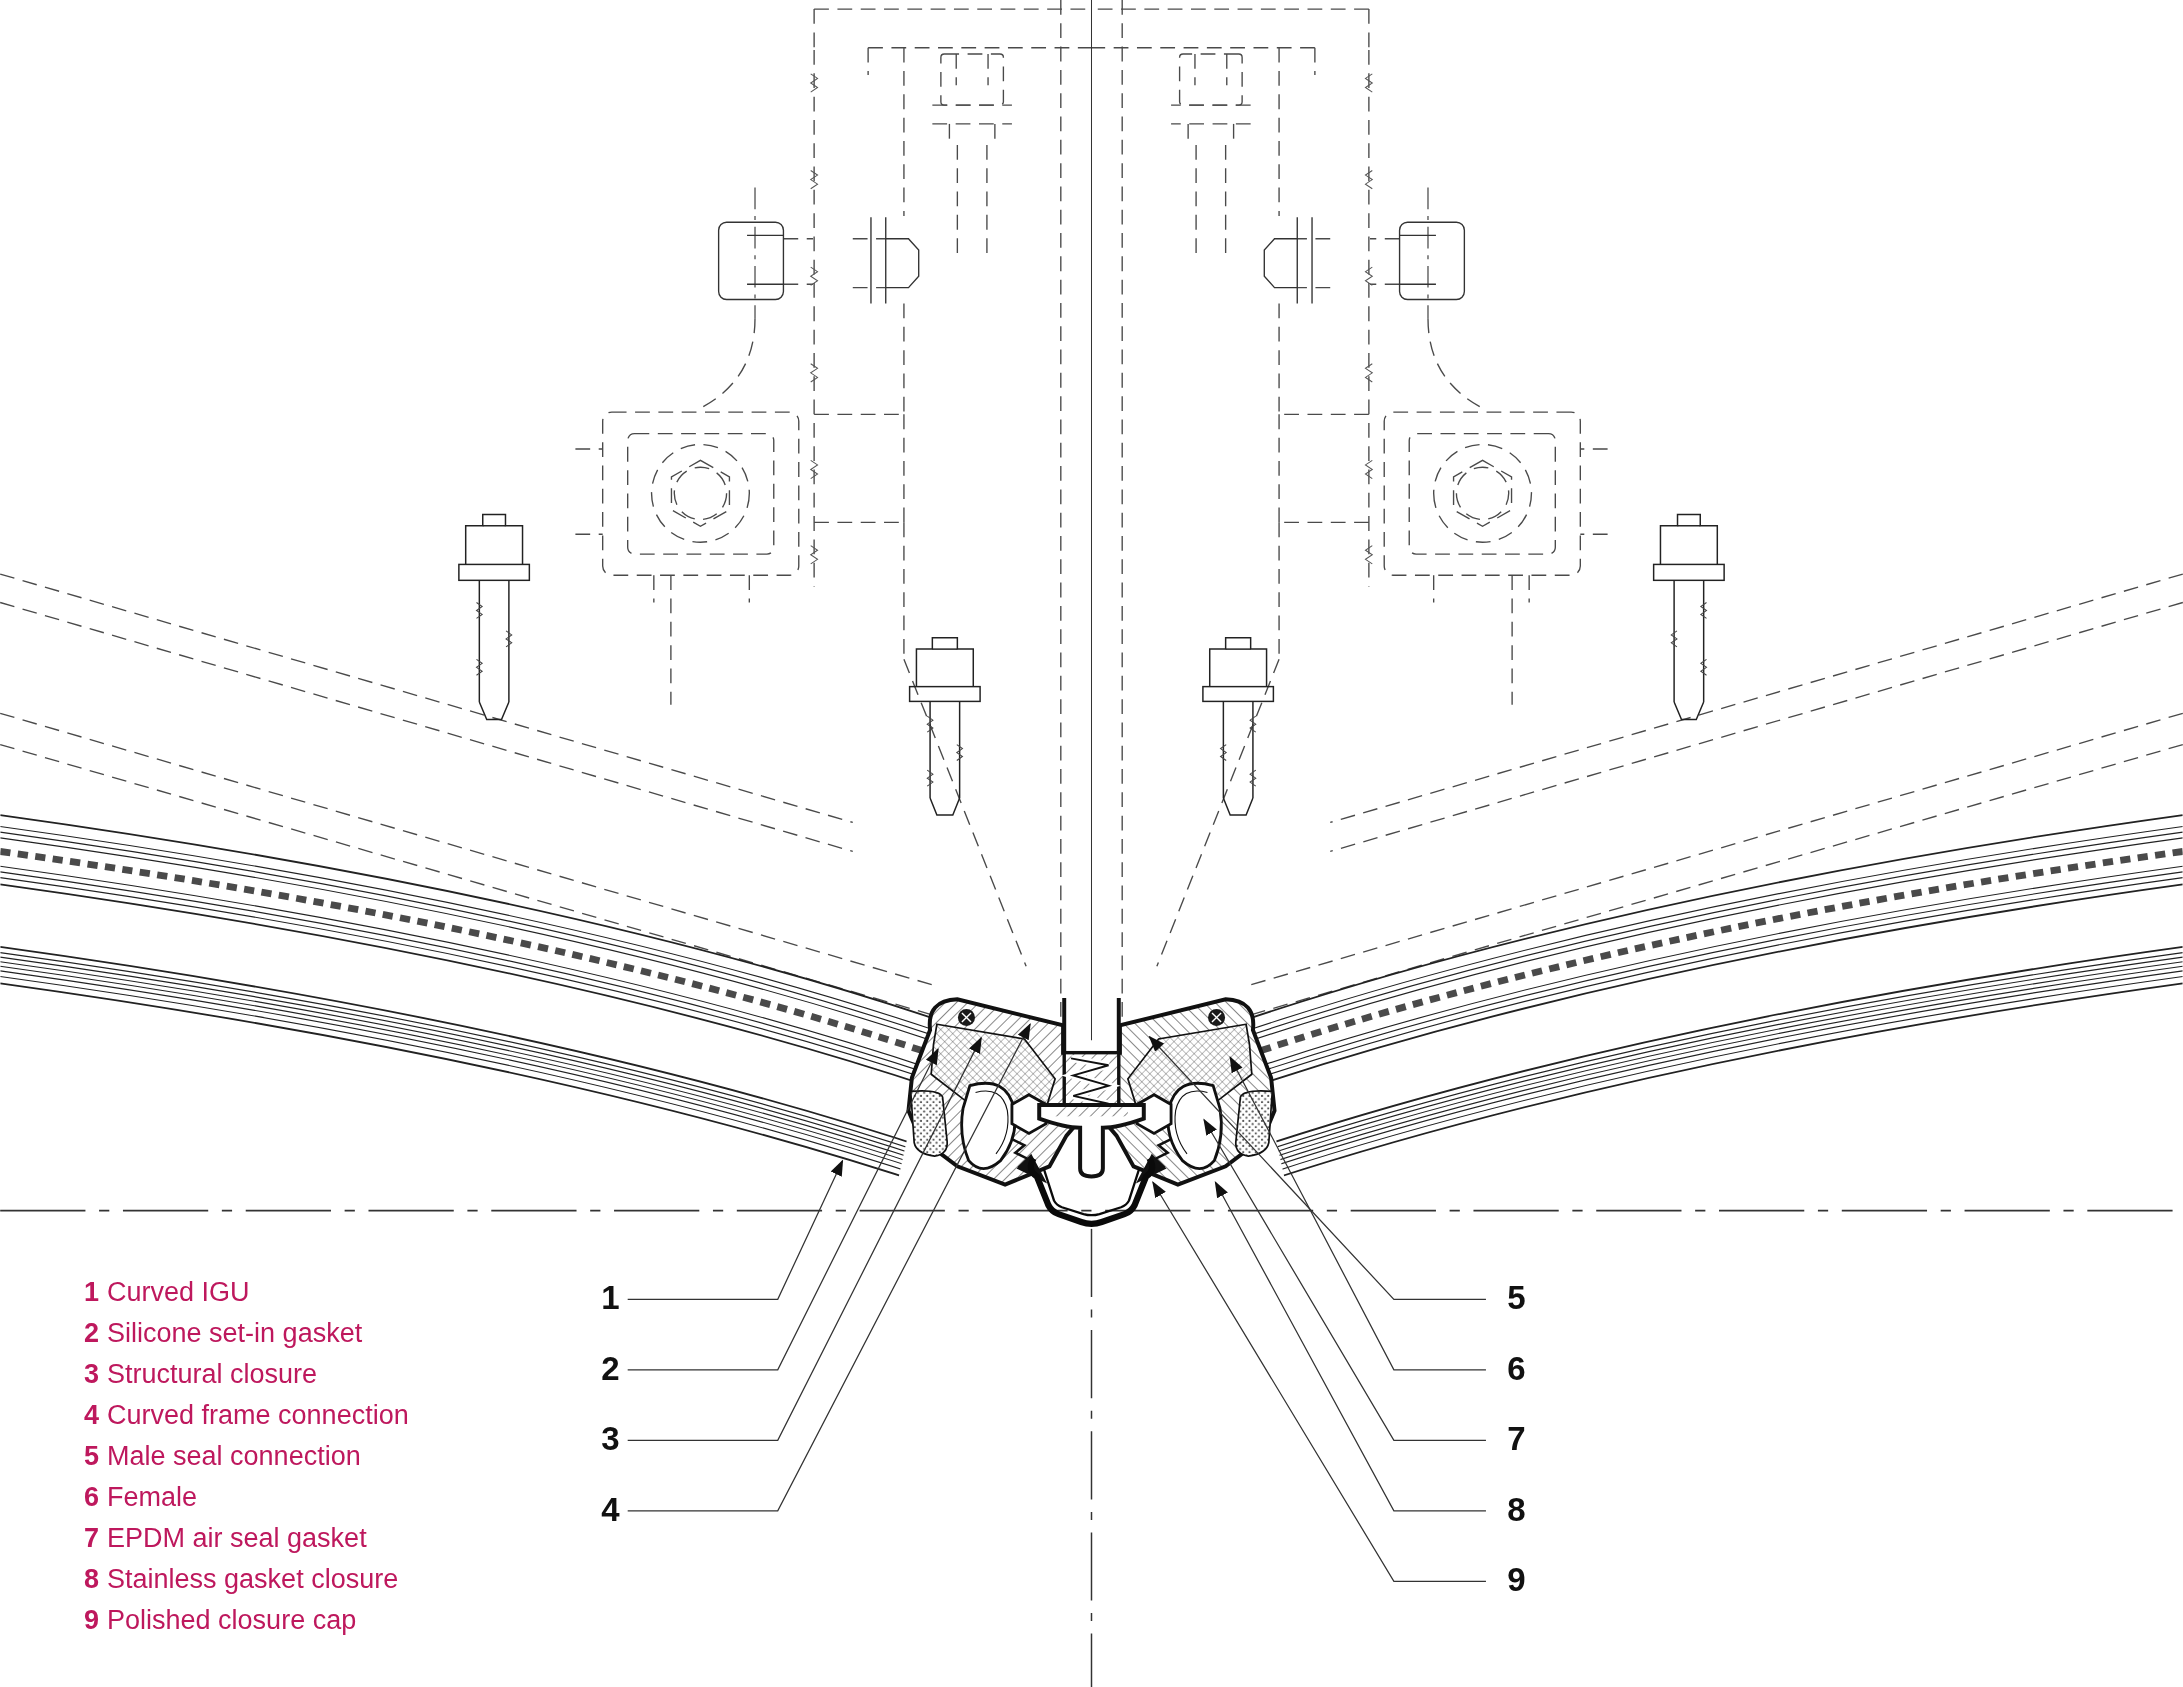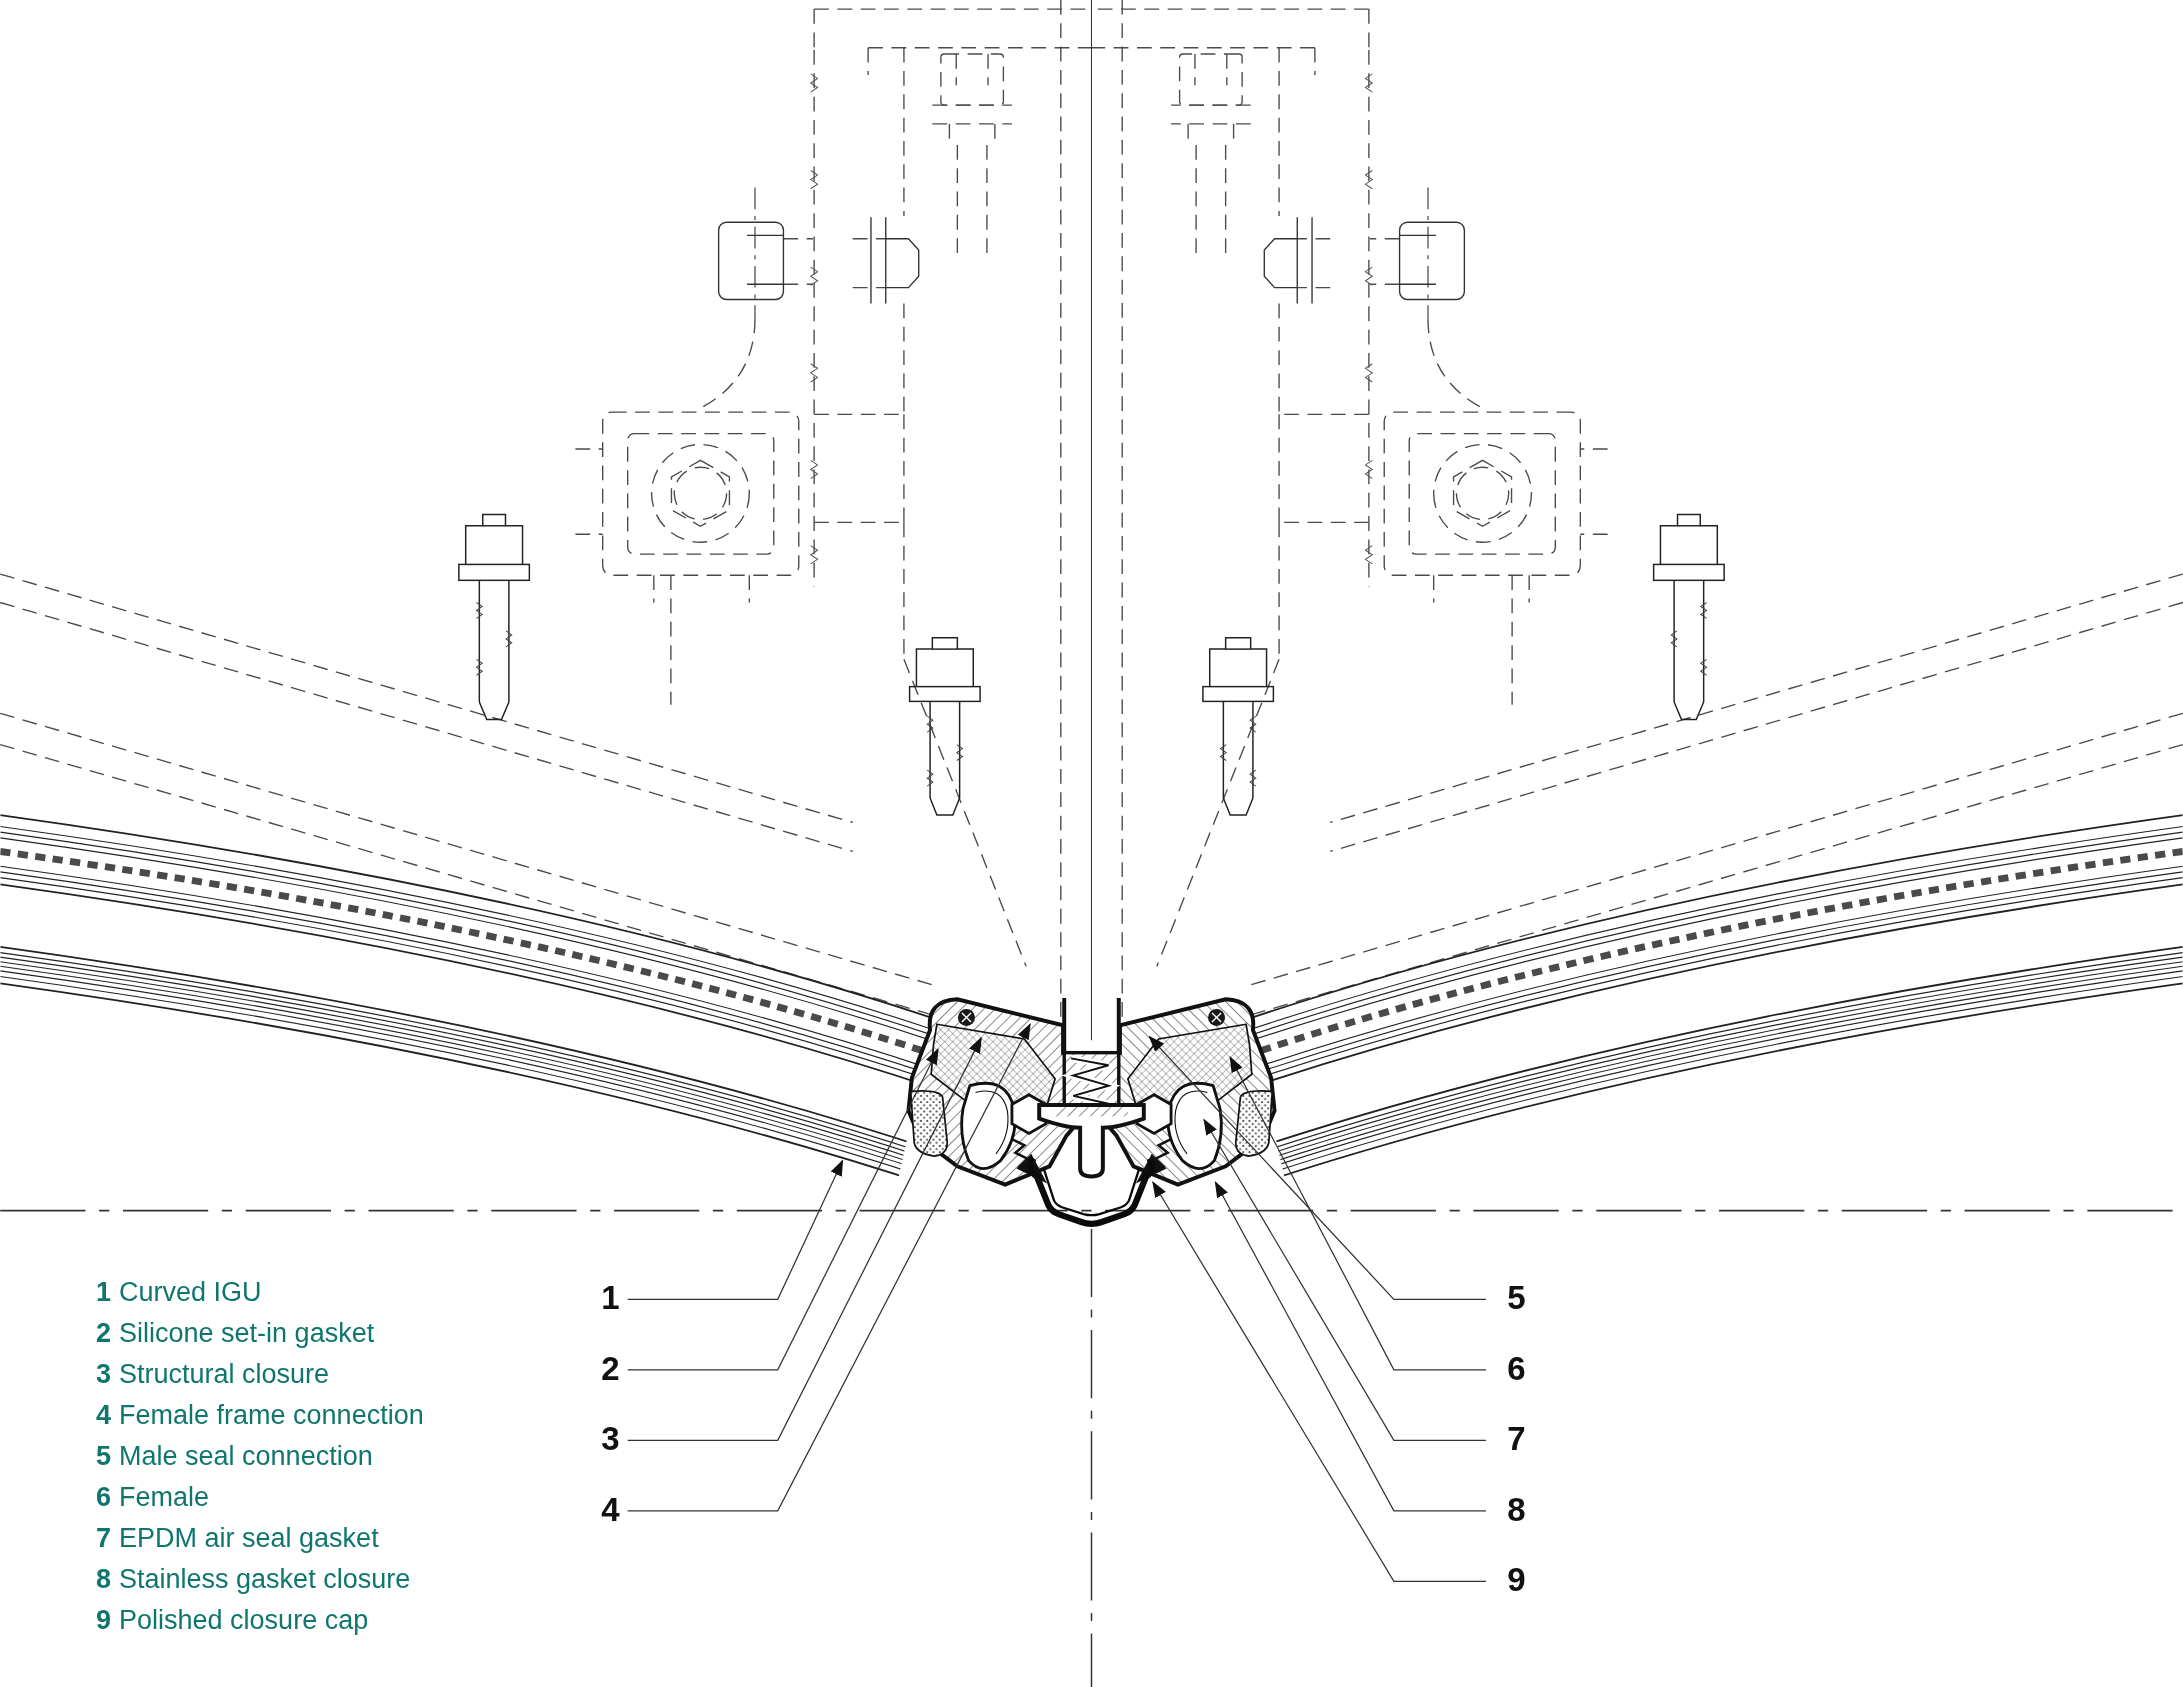--- a/index.html
+++ b/index.html
@@ -1,19 +1,19 @@
 <!DOCTYPE html>
 <html style="font-size:9px"><head>
 <meta charset="utf-8">
 <style>
   html,body{margin:0;padding:0;background:#fff;}
   .stage{position:relative;width:2183px;height:1687px;background:#fff;overflow:hidden;
          font-family:"Liberation Sans", sans-serif;color:#111;}
   svg{position:absolute;left:0;top:0;}
-  .legend{position:absolute;left:96px;top:1272px;font-size:27px;line-height:41px;color:#0f766e;}
+  .legend{position:absolute;left:84px;top:1272px;font-size:27px;line-height:41px;color:#be185d;}
   .legend .row{white-space:nowrap;}
   .legend b{font-weight:bold;margin-right:8px;}
   .callout{position:absolute;width:63px;text-align:center;font-size:33px;font-weight:bold;color:#111;}
 </style>
 </head>
 <body>
 
 <div class="stage">
 
 <svg width="2183" height="1687" viewBox="0 0 3840 2968">
@@ -211,21 +211,21 @@
     <path d="M2614,2534 H2452 L2118,1970" marker-end="url(#arr)"></path>
     <path d="M2614,2658 H2452 L2138,2080" marker-end="url(#arr)"></path>
     <path d="M2614,2782 H2452 L2028,2080" marker-end="url(#arr)"></path>
   </g>
 </svg>
 
 <div class="legend">
   <div class="row"><b>1</b><span>Curved IGU</span></div>
   <div class="row"><b>2</b><span>Silicone set-in gasket</span></div>
   <div class="row"><b>3</b><span>Structural closure</span></div>
-  <div class="row"><b>4</b><span>Female frame connection</span></div>
+  <div class="row"><b>4</b><span>Curved frame connection</span></div>
   <div class="row"><b>5</b><span>Male seal connection</span></div>
   <div class="row"><b>6</b><span>Female</span></div>
   <div class="row"><b>7</b><span>EPDM air seal gasket</span></div>
   <div class="row"><b>8</b><span>Stainless gasket closure</span></div>
   <div class="row"><b>9</b><span>Polished closure cap</span></div>
 </div>
 
 <div class="callout" style="left:579px;top:1279px;">1</div>
 <div class="callout" style="left:579px;top:1350px;">2</div>
 <div class="callout" style="left:579px;top:1420px;">3</div>

